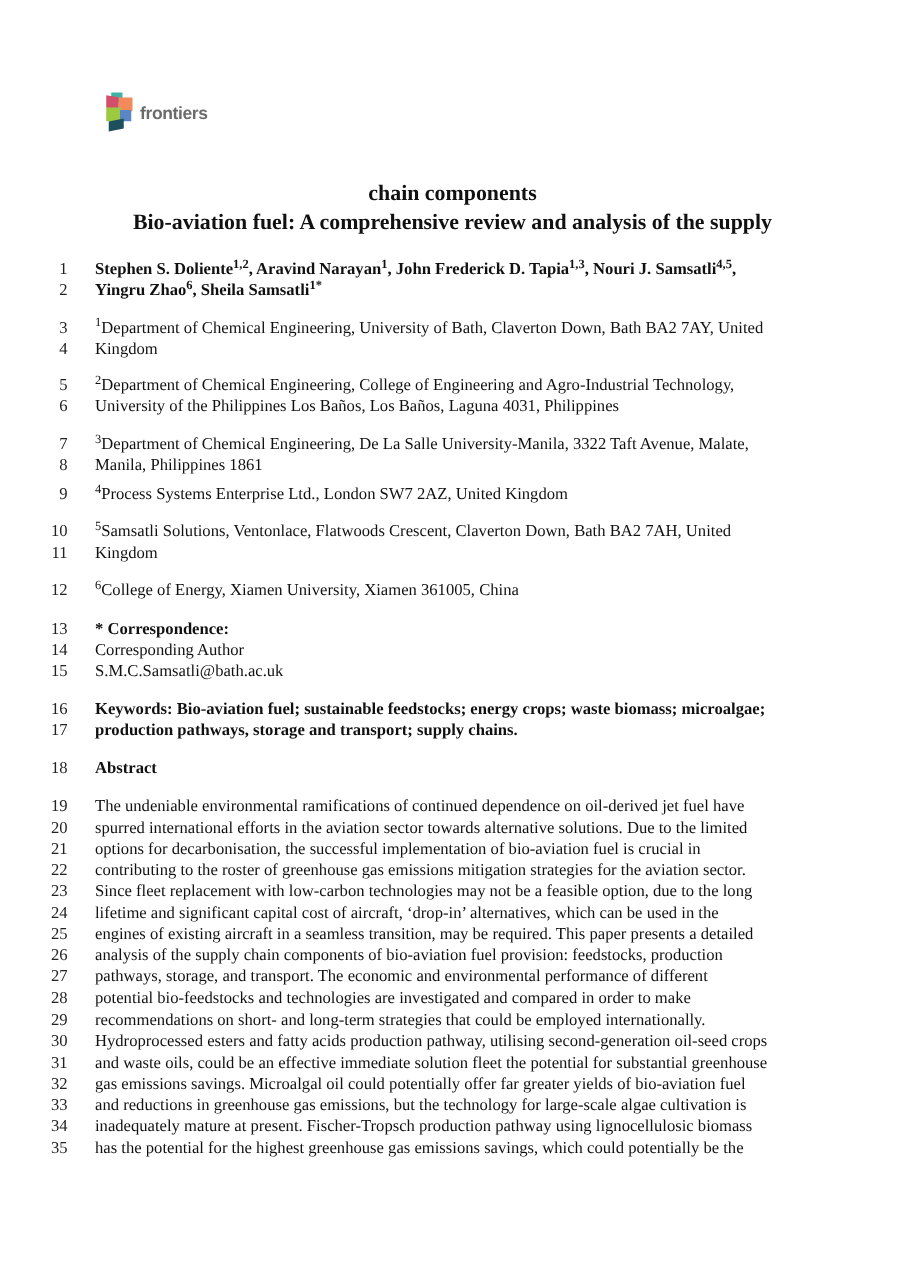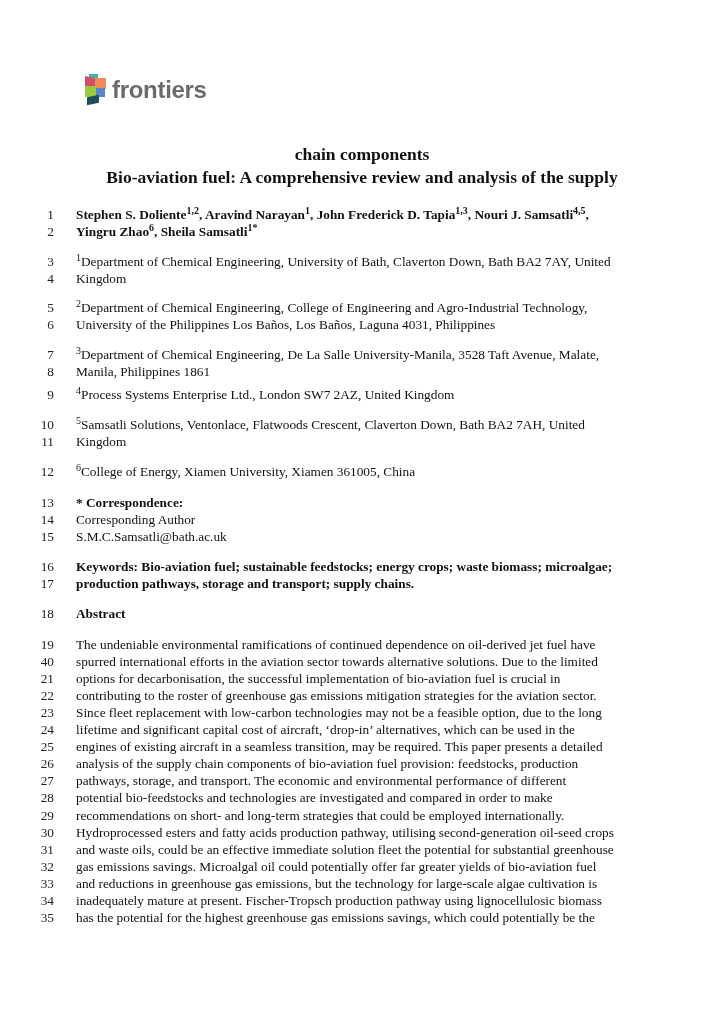--- a/index.html
+++ b/index.html
@@ -10,21 +10,21 @@
   }
   .logo { position: absolute; left: 83px; top: 73px; height: 34px; display: flex; align-items: center; }
   .logo-mark { position: relative; width: 26px; height: 32px; margin-right: 3px; }
   .logo-mark span { position: absolute; display: block; }
   .lm1 { left: 6px; top: 0; width: 9px; height: 8px; background: #3fb3a6; }
   .lm2 { left: 2px; top: 3px; width: 10px; height: 10px; background: #d24f6a; transform: skewY(10deg); }
   .lm3 { left: 12px; top: 4px; width: 11px; height: 11px; background: #f28a5b; }
   .lm4 { left: 2px; top: 12px; width: 12px; height: 11px; background: #9bc93f; }
   .lm5 { left: 13px; top: 14px; width: 9px; height: 9px; background: #5a86c5; }
   .lm6 { left: 4px; top: 22px; width: 12px; height: 8px; background: #1d4f5c; transform: skewY(-12deg); }
-  .logo-text { font-family: "Liberation Sans", "DejaVu Sans", sans-serif; font-weight: bold; font-size: 24px; color: #6b6b6b; letter-spacing: -0.3px; }
+  .logo-text { font-family: "Liberation Sans", "DejaVu Sans", sans-serif; font-weight: bold; font-size: 14px; color: #6b6b6b; letter-spacing: -0.3px; }
 
   .title {
     position: absolute; left: 60px; top: 143px; width: 604px;
     text-align: center; font-weight: bold; font-size: 17.5px; line-height: 23px;
   }
   .row { position: absolute; left: 0; width: 724px; font-size: 13.3px; line-height: 16.9px; }
   .ln { position: absolute; left: 0; width: 54px; text-align: right; color: #222; }
   .tx { position: absolute; left: 76px; width: 580px; white-space: nowrap; }
   .b { font-weight: bold; }
   sup { font-size: 10px; line-height: 0; vertical-align: 5px; }
@@ -75,21 +75,21 @@
   <span class="ln">5</span>
   <span class="tx"><sup>2</sup><span>Department of Chemical Engineering, College of Engineering and Agro-Industrial Technology,</span></span>
 </div>
 <div class="row" style="top:317px;">
   <span class="ln">6</span>
   <span class="tx">University of the Philippines Los Baños, Los Baños, Laguna 4031, Philippines</span>
 </div>
 
 <div class="row" style="top:347px;">
   <span class="ln">7</span>
-  <span class="tx"><sup>3</sup><span>Department of Chemical Engineering, De La Salle University-Manila, 3528 Taft Avenue, Malate,</span></span>
+  <span class="tx"><sup>3</sup><span>Department of Chemical Engineering, De La Salle University-Manila, 3322 Taft Avenue, Malate,</span></span>
 </div>
 <div class="row" style="top:364px;">
   <span class="ln">8</span>
   <span class="tx">Manila, Philippines 1861</span>
 </div>
 
 <div class="row" style="top:387px;">
   <span class="ln">9</span>
   <span class="tx"><sup>4</sup><span>Process Systems Enterprise Ltd., London SW7 2AZ, United Kingdom</span></span>
 </div>
@@ -134,21 +134,21 @@
   <span class="ln">18</span>
   <span class="tx b">Abstract</span>
 </div>
 
 <div id="abstract-body">
     <div class="row" style="top: 637px;">
       <span class="ln">19</span>
       <span class="tx">The undeniable environmental ramifications of continued dependence on oil-derived jet fuel have</span>
     </div>
     <div class="row" style="top: 654.05px;">
-      <span class="ln">40</span>
+      <span class="ln">20</span>
       <span class="tx">spurred international efforts in the aviation sector towards alternative solutions.  Due to the limited</span>
     </div>
     <div class="row" style="top: 671.1px;">
       <span class="ln">21</span>
       <span class="tx">options for decarbonisation, the successful implementation of bio-aviation fuel is crucial in</span>
     </div>
     <div class="row" style="top: 688.15px;">
       <span class="ln">22</span>
       <span class="tx">contributing to the roster of greenhouse gas emissions mitigation strategies for the aviation sector.</span>
     </div>

